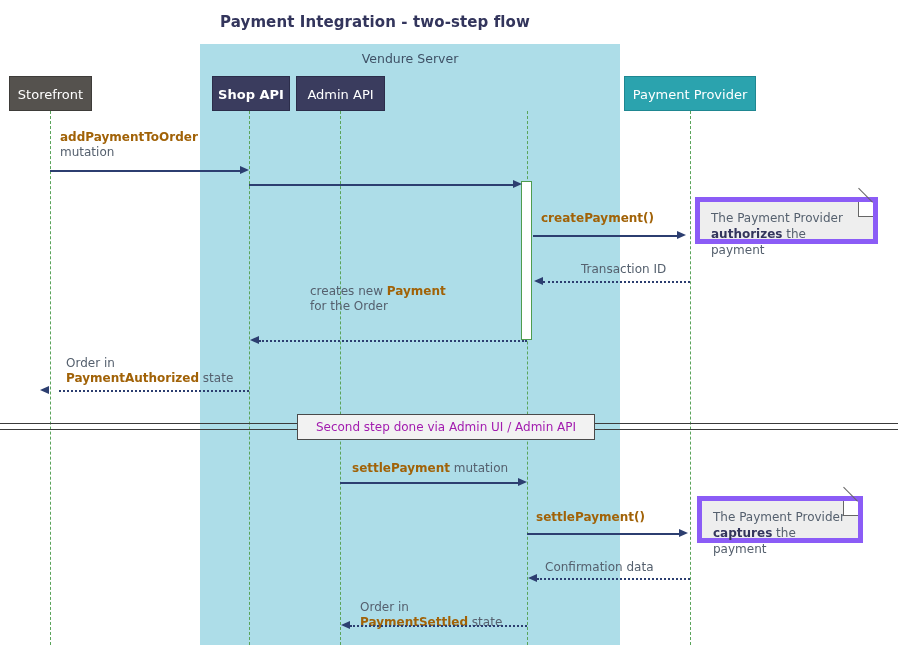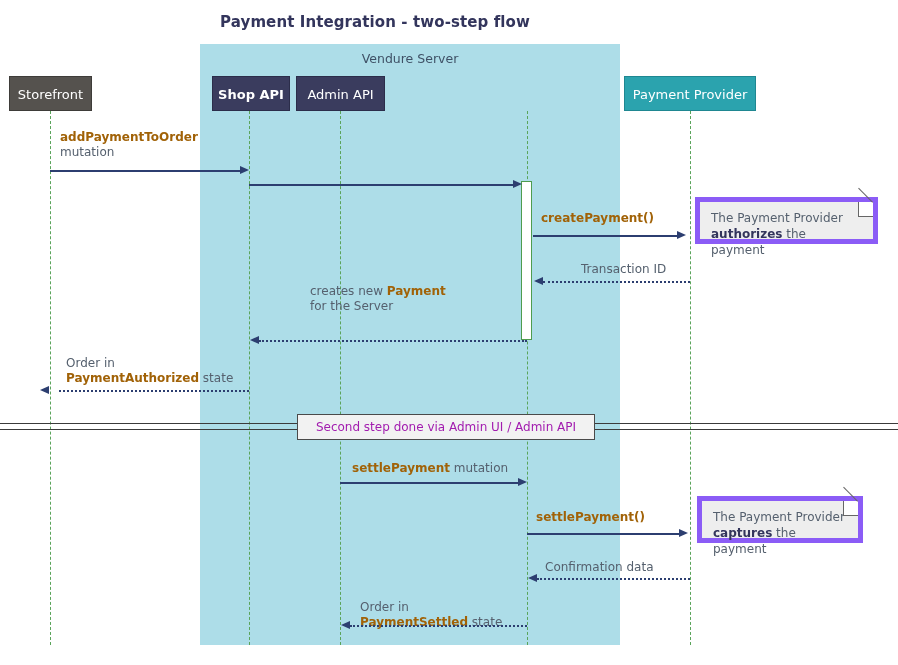--- a/index.html
+++ b/index.html
@@ -146,21 +146,21 @@
     <div class="fold"></div>
     <div class="foldline"></div>
   </div>
 
   <div class="abs lbl" style="left:553px;top:262px;margin-left:28px;">Transaction ID</div>
   <div class="abs msg dotted" style="left:543px;top:281px;width:147px;"></div>
   <div class="abs arrowhead left" style="left:534px;top:277px;"></div>
 
   <div class="abs lbl" style="left:266px;top:284px;margin-left:44px;">
     <div><span>creates new </span><b>Payment</b></div>
-    <div><span>for the Server</span></div>
+    <div><span>for the Order</span></div>
   </div>
   <div class="abs msg dotted" style="left:259px;top:340px;width:268px;"></div>
   <div class="abs arrowhead left" style="left:250px;top:336px;"></div>
 
   <div class="abs lbl" style="left:66px;top:356px;">
     <div><span>Order in</span></div>
     <div><b>PaymentAuthorized</b><span> state</span></div>
   </div>
   <div class="abs msg dotted" style="left:59px;top:390px;width:190px;"></div>
   <div class="abs arrowhead left" style="left:40px;top:386px;"></div>

